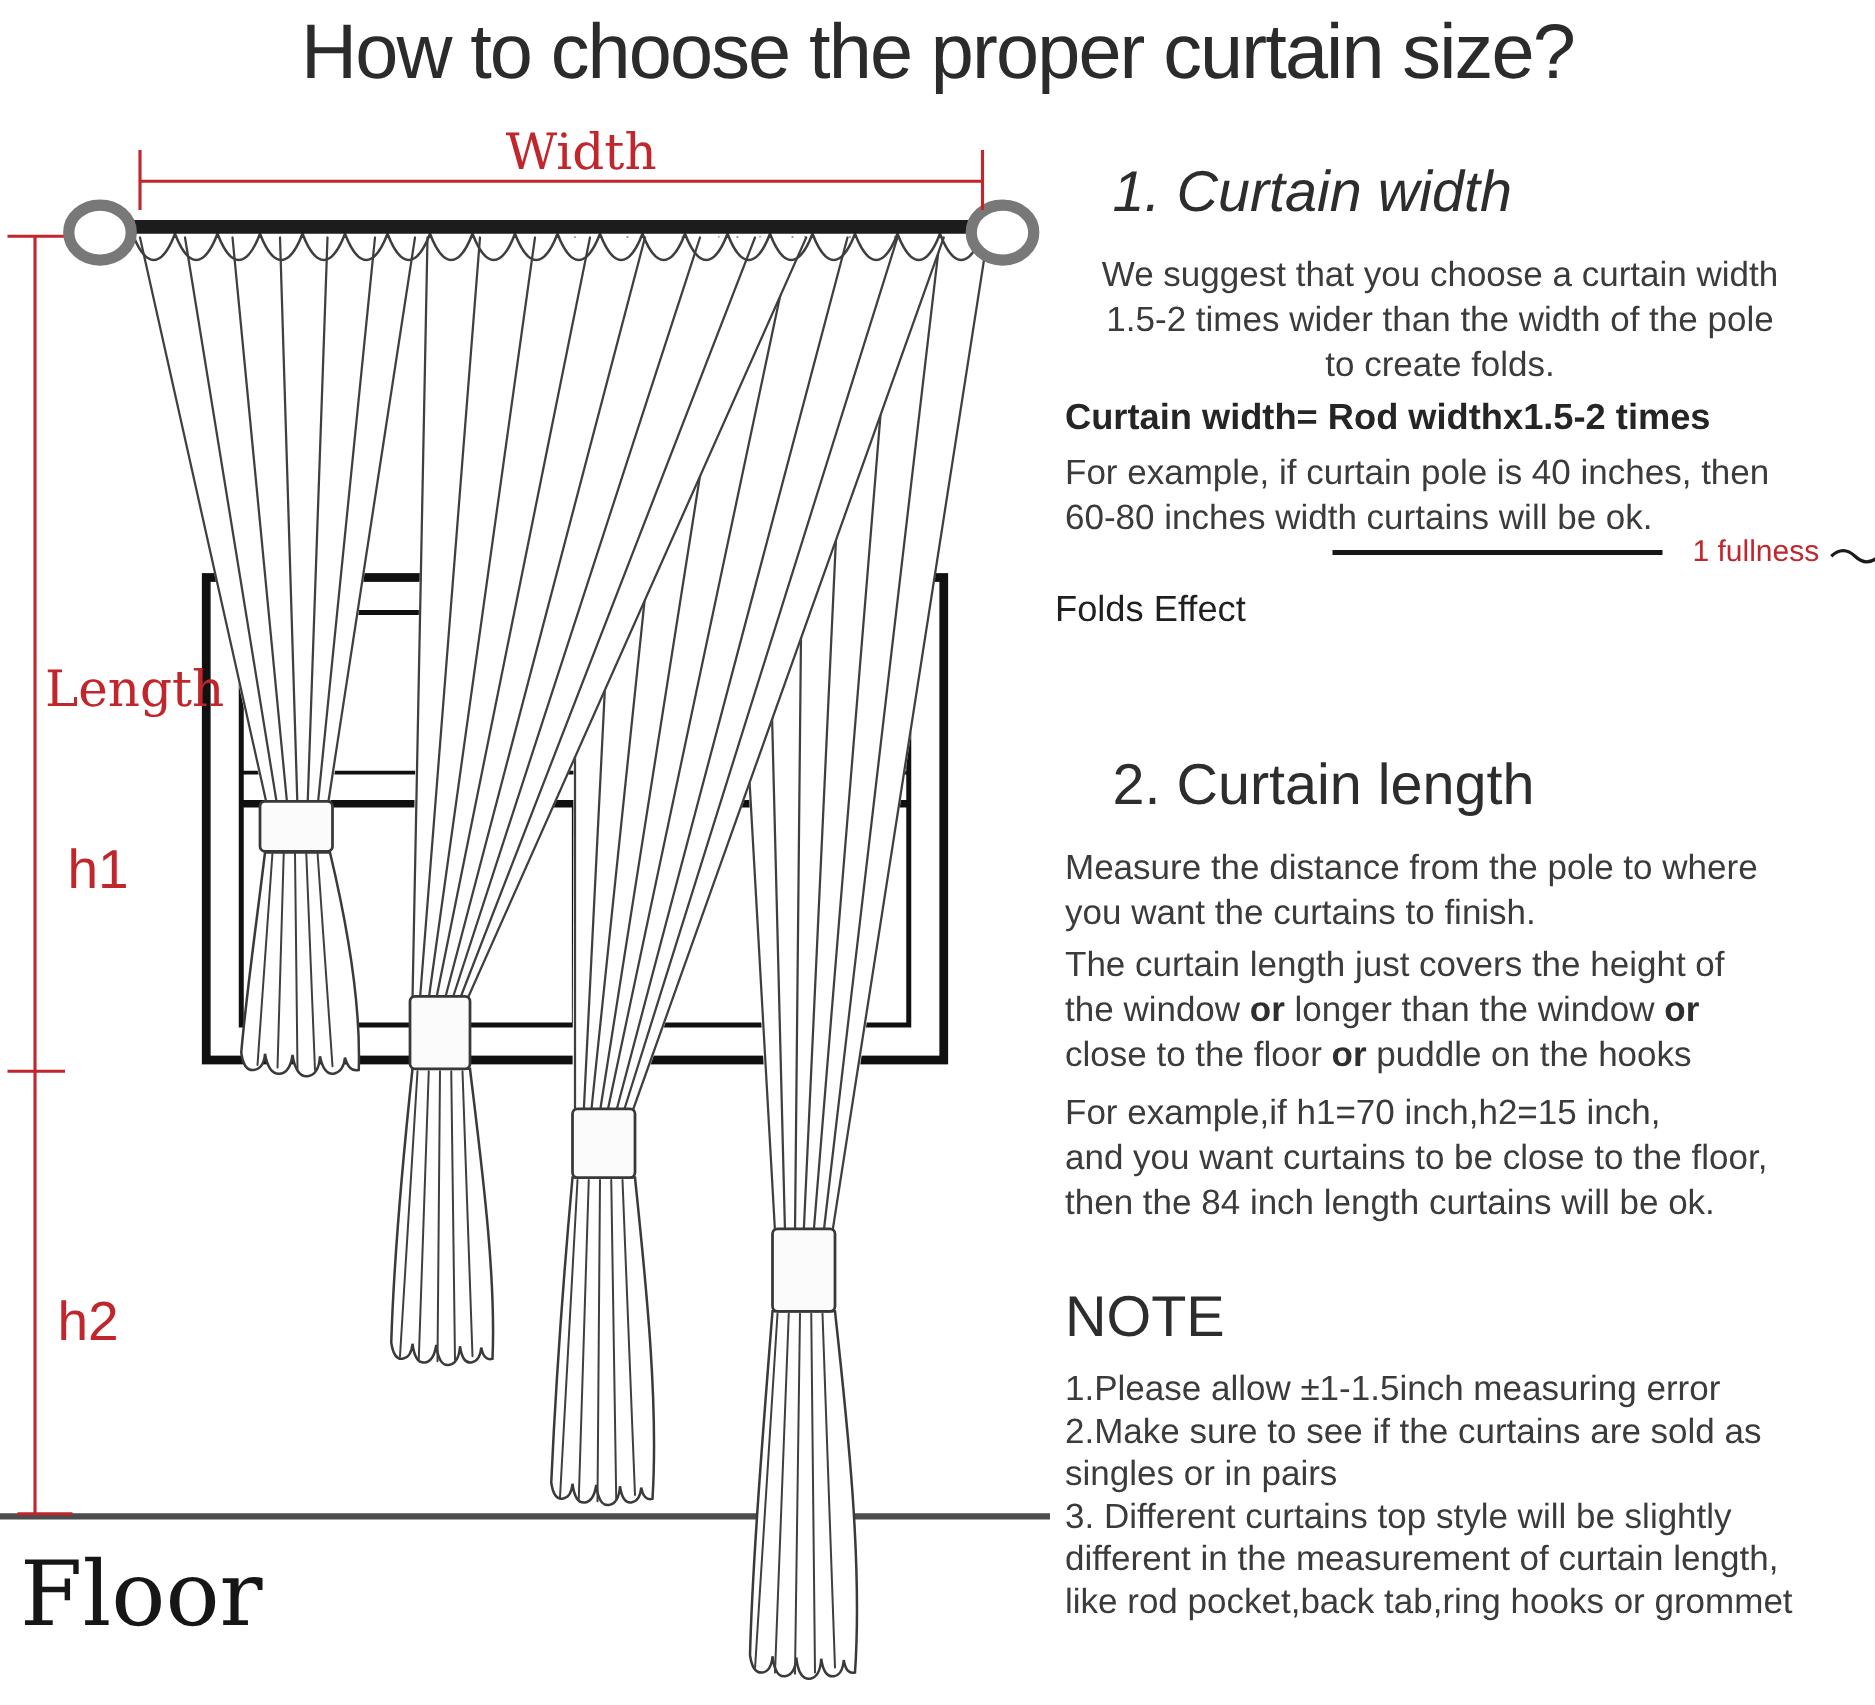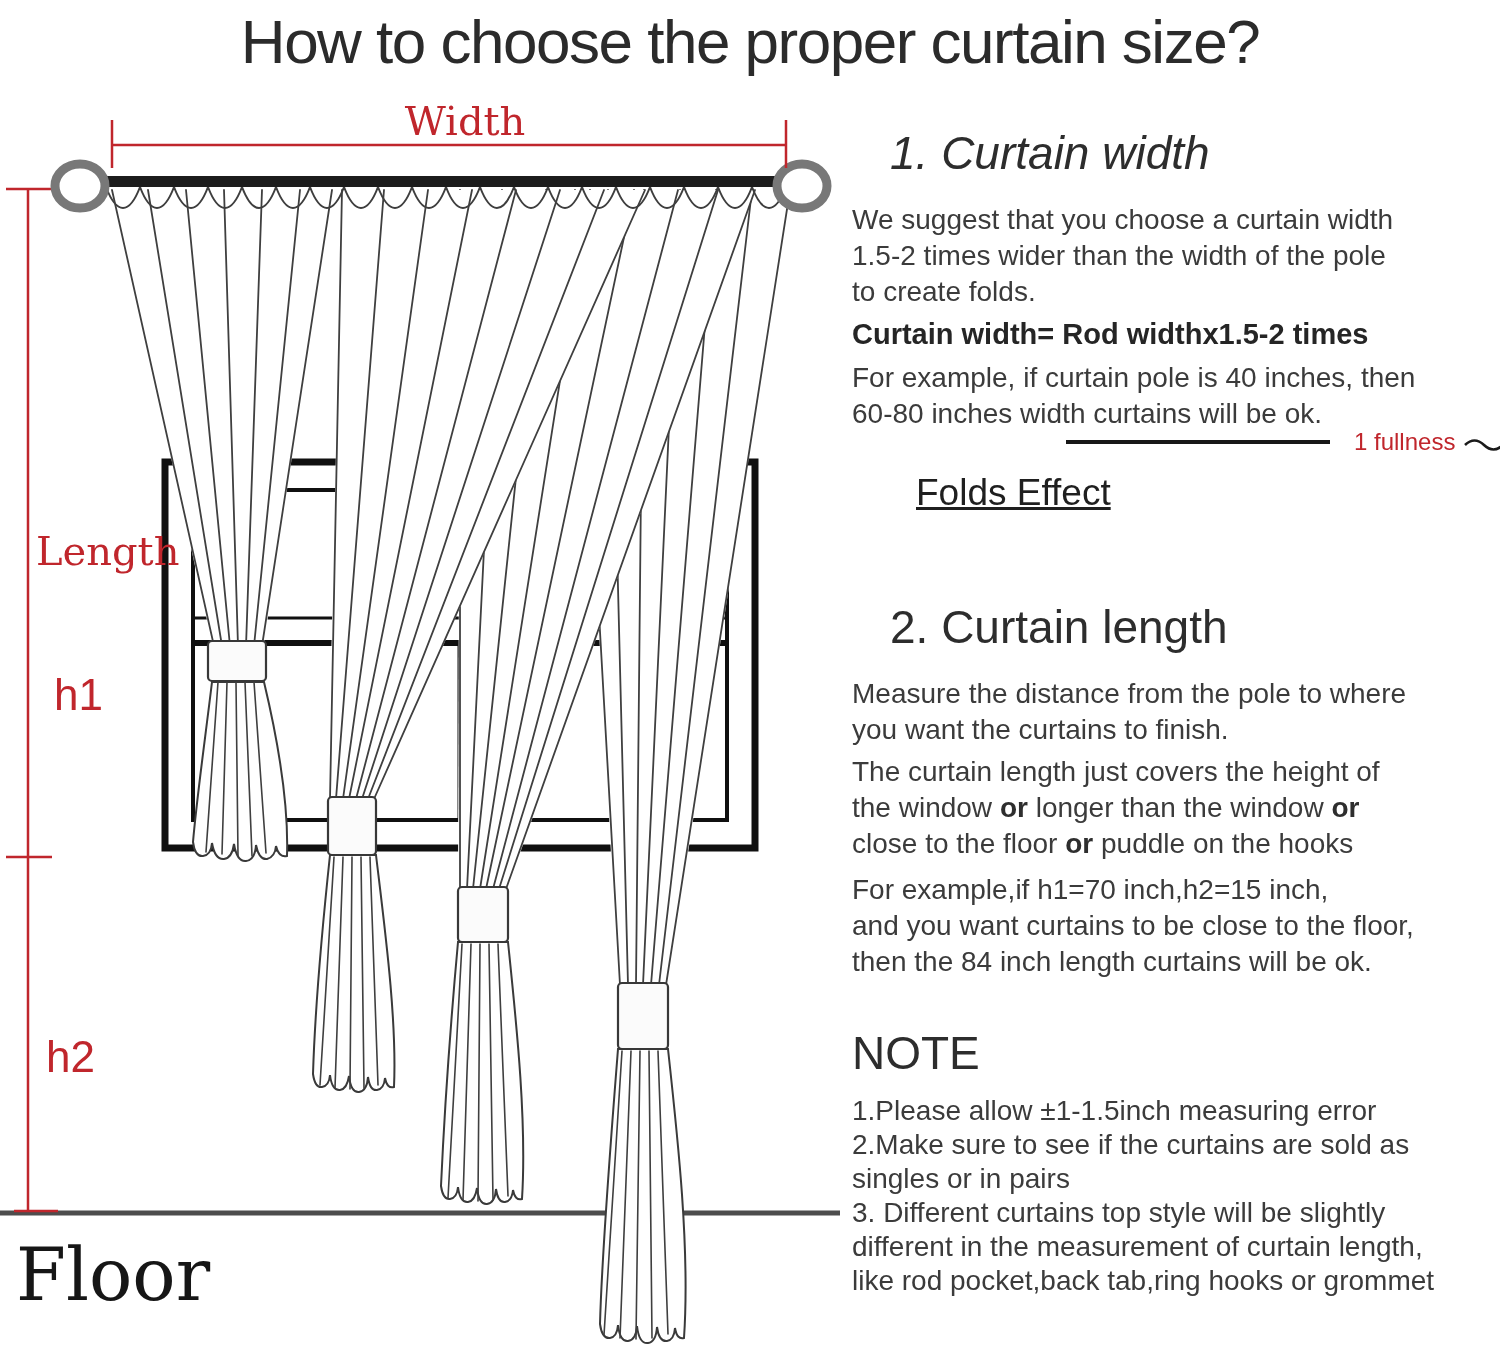--- a/index.html
+++ b/index.html
@@ -9,21 +9,21 @@
          font-size:62px;letter-spacing:-1.5px;color:#2b2b2b;font-weight:400;white-space:nowrap;}
   .abs{position:absolute;}
   .body-p{font-size:28px;line-height:36px;color:#3b3b3b;white-space:pre-line;width:640px;}
   .h-section{font-size:46px;color:#2d2d2d;font-weight:400;white-space:nowrap;}
   .formula{font-size:29px;font-weight:700;color:#252525;white-space:nowrap;}
   .bold-or{font-weight:700;color:#2e2e2e;}
   #folds-block{left:1052px;top:424px;width:448px;display:flex;flex-direction:row;}
   .fold-row{display:flex;align-items:center;}
   .fold-row svg{display:block;}
   .fold-label{margin-left:22px;font-size:24px;color:#c0262c;white-space:nowrap;}
-  #folds-effect-label{left:916px;top:472px;font-size:37px;color:#1f1f1f;white-space:nowrap;text-decoration:underline;}
+  #folds-effect-label{left:844px;top:472px;font-size:29px;color:#1f1f1f;white-space:nowrap;}
   #note-list{left:852px;top:1094px;width:648px;font-size:28px;line-height:34px;}
   .note-item{white-space:pre-line;}
   .serif{font-family:"DejaVu Serif","Liberation Serif",serif;}
 </style>
 </head>
 <body>
 
 <div id="page">
 
   <div id="title">How to choose the proper curtain size?</div>
@@ -151,21 +151,21 @@
 
     <text x="465" y="45" text-anchor="middle" class="serif" font-size="40" fill="#c0262c">Width</text>
     <text x="36" y="475" class="serif" font-size="40" fill="#c0262c">Length</text>
     <text x="54" y="620" font-family="Liberation Sans,sans-serif" font-size="44" fill="#c0262c">h1</text>
     <text x="46" y="982" font-family="Liberation Sans,sans-serif" font-size="44" fill="#c0262c">h2</text>
     <text x="16" y="1210" class="serif" font-size="72" fill="#161616">Floor</text>
   </svg>
 
   <div class="abs h-section" style="left:890px;top:126px;font-style:italic;">1. Curtain width</div>
 
-  <div class="abs body-p" style="left:852px;top:202px;">We suggest that you choose a curtain width
+  <div class="abs body-p" style="left:832px;top:202px;text-align:center;">We suggest that you choose a curtain width
 1.5-2 times wider than the width of the pole
 to create folds.</div>
 
   <div class="abs formula" style="left:852px;top:318px;">Curtain width= Rod widthx1.5-2 times</div>
 
   <div class="abs body-p" style="left:852px;top:360px;">For example, if curtain pole is 40 inches, then
 60-80 inches width curtains will be ok.</div>
 
   <div class="abs" id="folds-effect-label">Folds Effect</div>
 

